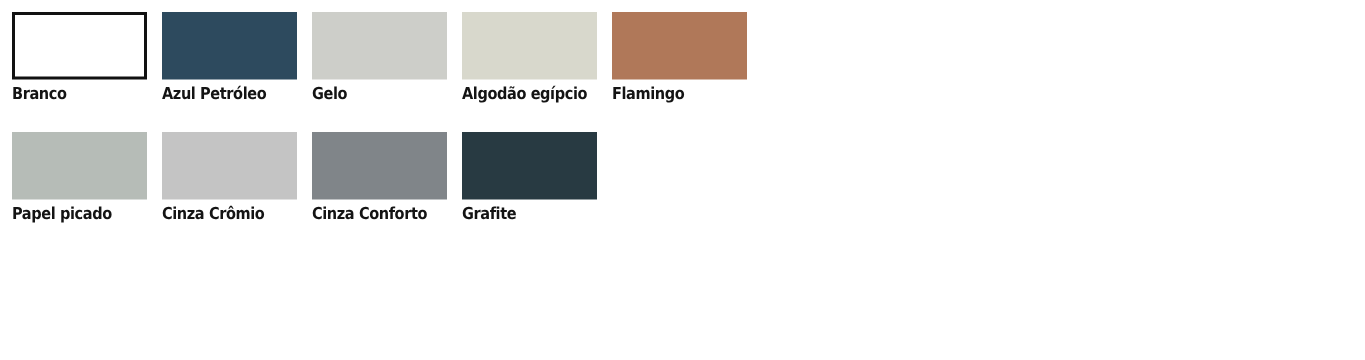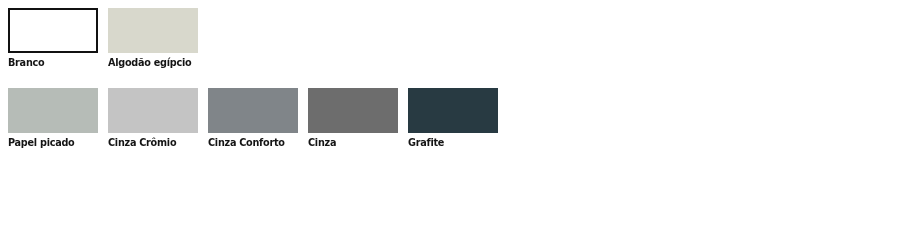--- a/index.html
+++ b/index.html
@@ -65,41 +65,49 @@
 <body style="background: rgb(255, 255, 255);">
 
 <div id="palette">
 
   <div class="swatch-row row-0">
     <div class="swatch-cell">
       <div class="swatch-chip bordered" style="background: rgb(255, 255, 255);"></div>
       <div class="swatch-label">Branco</div>
     </div>
     <div class="swatch-cell">
+      <div class="swatch-chip" style="background: rgb(45, 74, 94);"></div>
+      <div class="swatch-label">Azul Petróleo</div>
+    </div>
+    <div class="swatch-cell">
+      <div class="swatch-chip" style="background: rgb(205, 206, 201);"></div>
+      <div class="swatch-label">Gelo</div>
+    </div>
+    <div class="swatch-cell">
       <div class="swatch-chip" style="background: rgb(216, 216, 204);"></div>
       <div class="swatch-label">Algodão egípcio</div>
+    </div>
+    <div class="swatch-cell">
+      <div class="swatch-chip" style="background: rgb(176, 120, 89);"></div>
+      <div class="swatch-label">Flamingo</div>
     </div>
   </div>
 
   <div class="swatch-row row-1">
     <div class="swatch-cell">
       <div class="swatch-chip" style="background: rgb(182, 188, 183);"></div>
       <div class="swatch-label">Papel picado</div>
     </div>
     <div class="swatch-cell">
       <div class="swatch-chip" style="background: rgb(196, 196, 196);"></div>
       <div class="swatch-label">Cinza Crômio</div>
     </div>
     <div class="swatch-cell">
       <div class="swatch-chip" style="background: rgb(128, 133, 137);"></div>
       <div class="swatch-label">Cinza Conforto</div>
     </div>
     <div class="swatch-cell">
-      <div class="swatch-chip" style="background: rgb(109, 109, 109);"></div>
-      <div class="swatch-label">Cinza</div>
-    </div>
-    <div class="swatch-cell">
       <div class="swatch-chip" style="background: rgb(40, 58, 66);"></div>
       <div class="swatch-label">Grafite</div>
     </div>
   </div>
 
 </div>
 
 </body></html>

